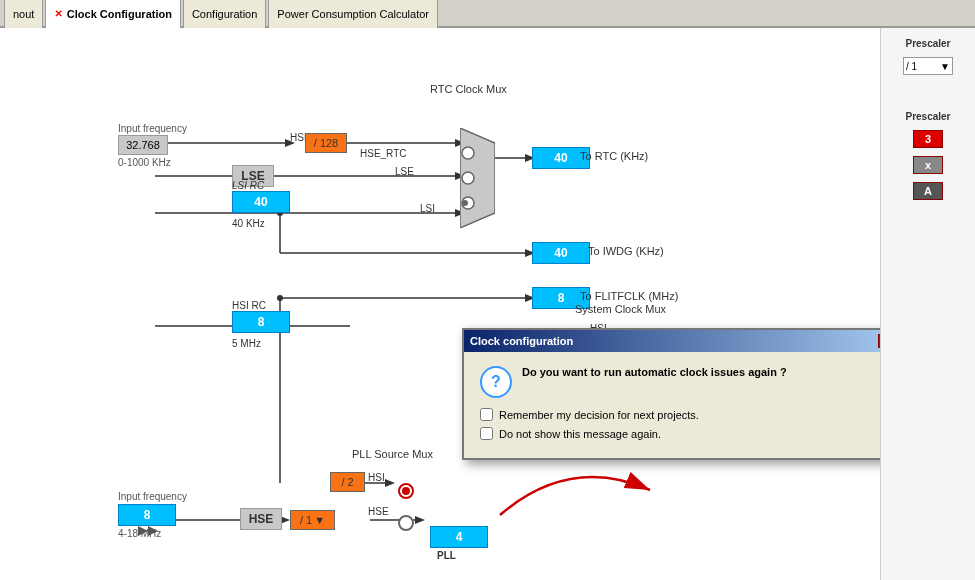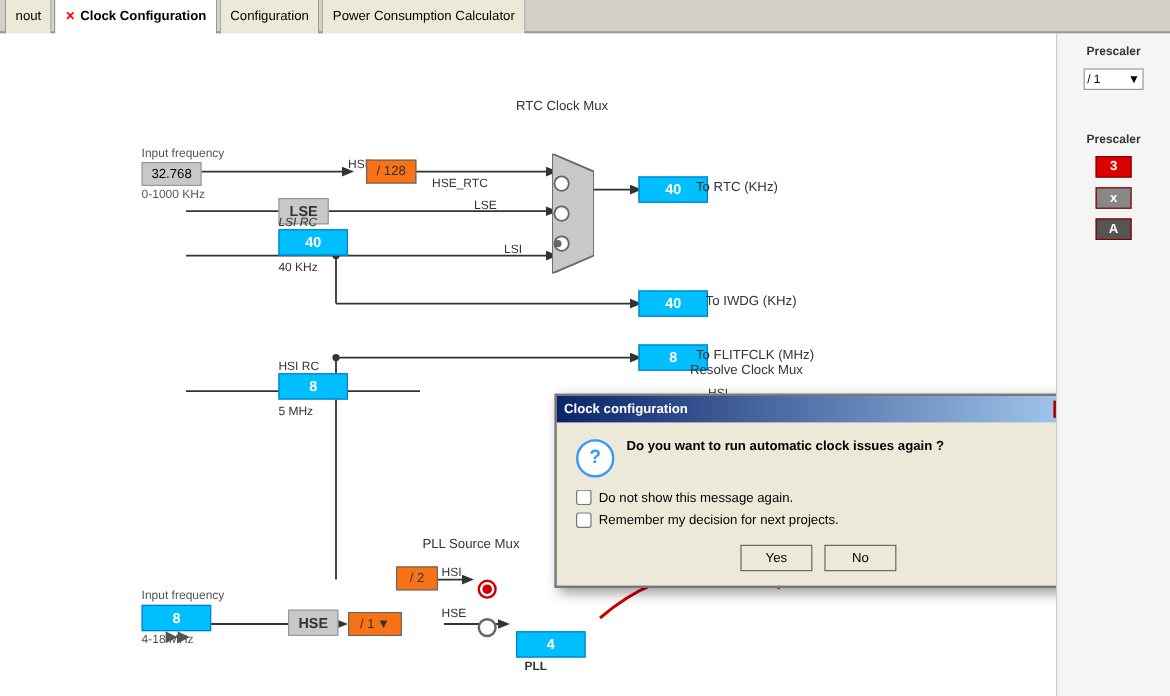--- a/index.html
+++ b/index.html
@@ -471,21 +471,21 @@
     </div>
 
     <div class="value-box" style="left:532px; top:259px;">
       <span>8</span>
     </div>
     <div class="output-label" style="left:580px; top:262px;">
       <span>To FLITFCLK (MHz)</span>
     </div>
 
     <div class="mux-label" style="left:575px; top:275px;">
-      <span>Resolve Clock Mux</span>
+      <span>System Clock Mux</span>
     </div>
 
     <div class="label-text" style="left:590px; top:295px;">
       <span>HSI</span>
     </div>
 
     <div class="label-text" style="left:232px; top:272px;">
       <span>HSI RC</span>
     </div>
     <div class="value-box" style="left:232px; top:283px;">
@@ -565,31 +565,27 @@
           <div class="dialog-icon">
             <span>?</span>
           </div>
           <div>
             <div style="font-weight:bold;">Do you want to run automatic clock issues again ?</div>
           </div>
         </div>
 
         <div class="dialog-checkbox-row">
           <input type="checkbox" style="">
-          <label>Do not show this message again.</label>
+          <label>Remember my decision for next projects.</label>
         </div>
         <div class="dialog-checkbox-row">
           <input type="checkbox" style="">
-          <label>Remember my decision for next projects.</label>
+          <label>Do not show this message again.</label>
         </div>
 
-        <div class="dialog-buttons">
-          <button class="dialog-btn">Yes</button>
-          <button class="dialog-btn">No</button>
-        </div>
       </div>
     </div>
 
   </div>
 
   <div class="right-panel">
     <div class="prescaler-label">Prescaler</div>
     <div class="prescaler-dropdown">
       <span>/ 1</span>
       <span>▼</span>

